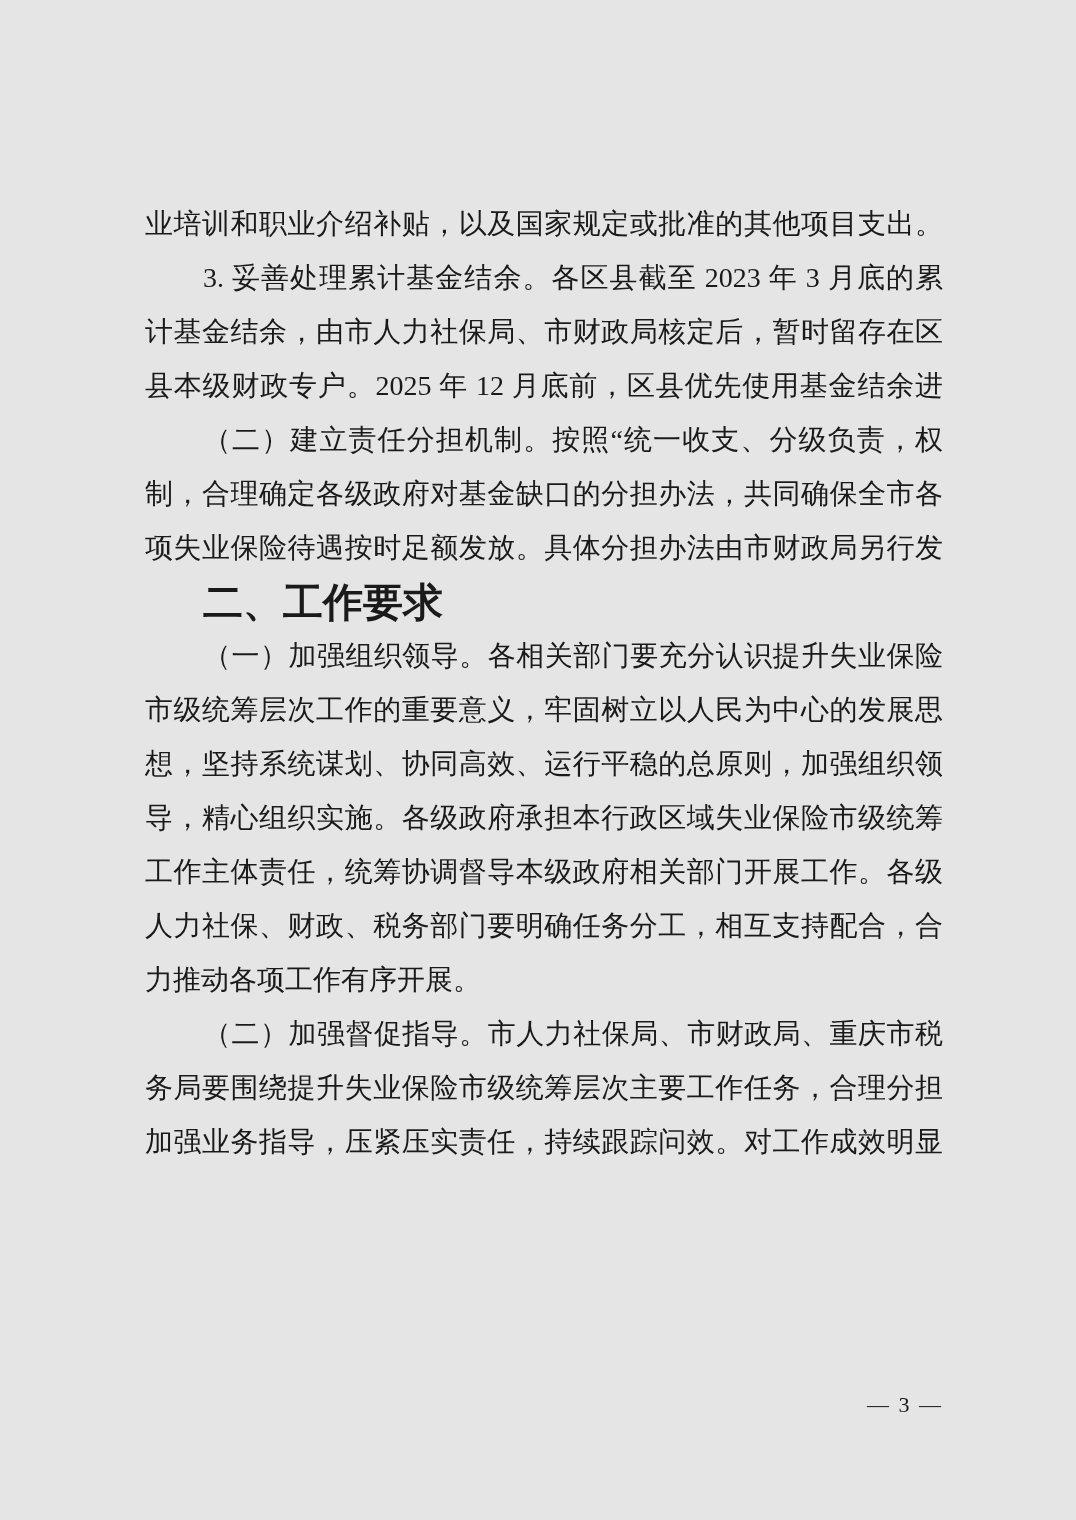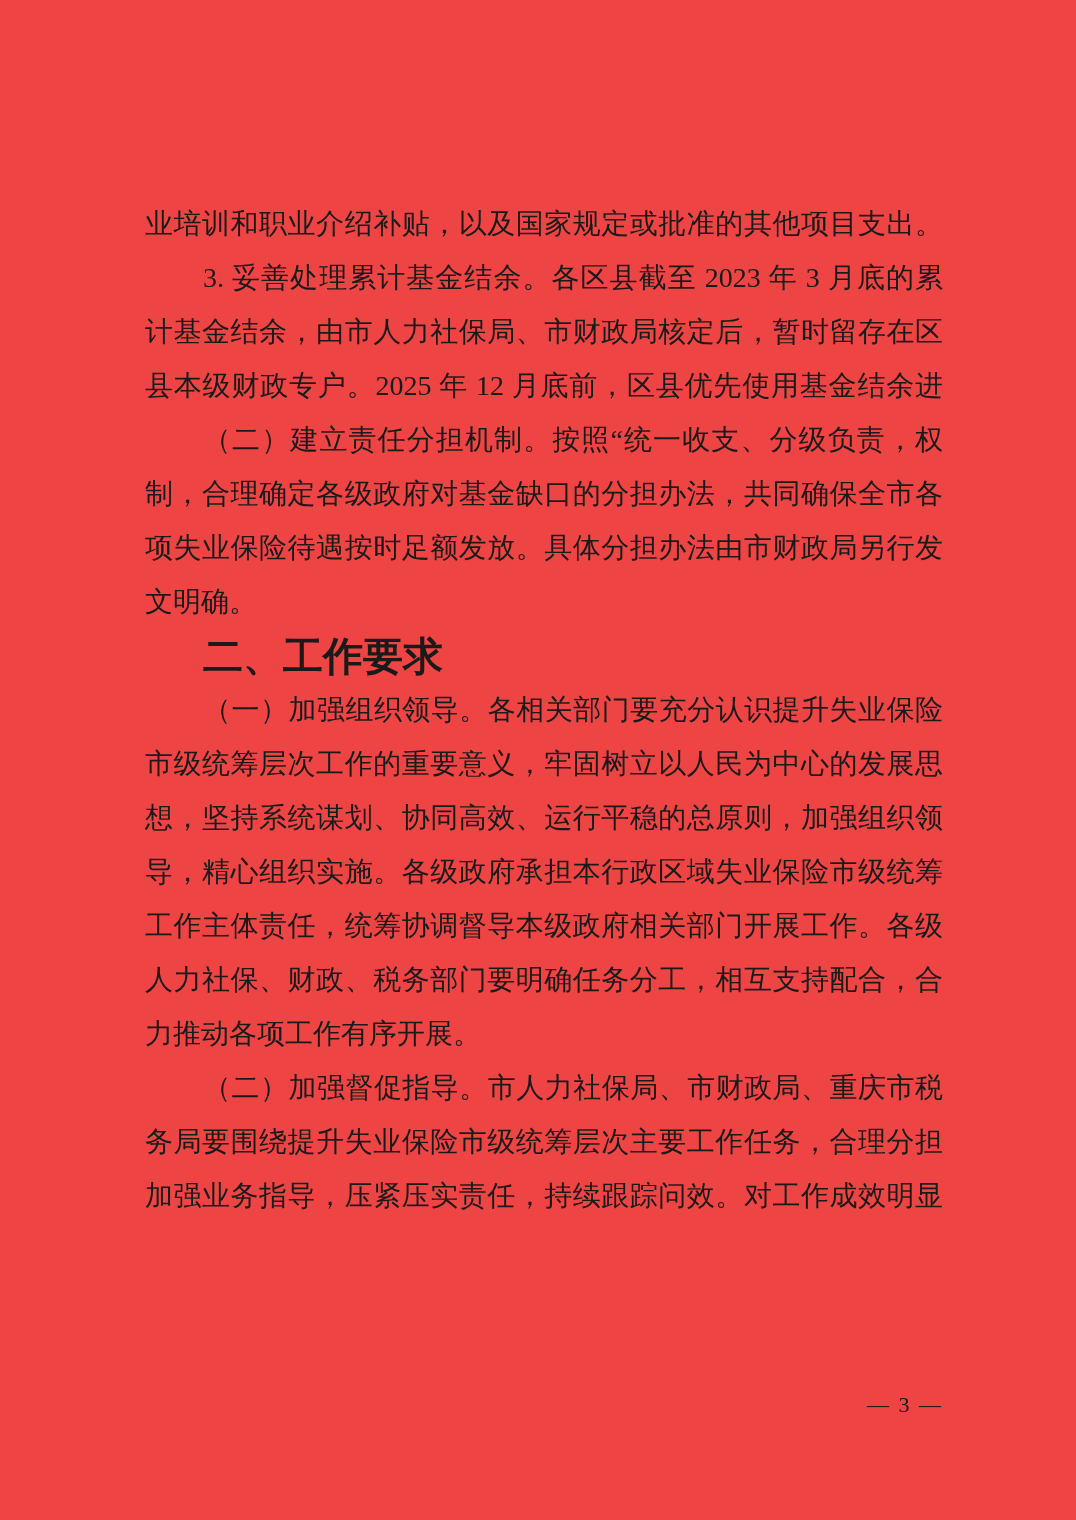--- a/index.html
+++ b/index.html
@@ -4,21 +4,21 @@
 <style>
   html, body {
     margin: 0;
     padding: 0;
     background: #ffffff;
   }
   .page {
     position: relative;
     width: 1076px;
     height: 1520px;
-    background: #ef4444;
+    background: #e5e5e5;
     overflow: hidden;
     font-family: "Liberation Serif", serif;
     color: #1a1a1a;
   }
   .content {
     position: absolute;
     left: 145px;
     top: 197px;
     width: 798px;
   }
@@ -71,21 +71,20 @@
     <div class="ln just"><span>县本级财政专户。2025 年 12 月底前，区县优先使用基金结余进</span></div>
 
 
     <div class="ln just indent"><span class="lbl">（二）建立责任分担机制。</span><span>按照“统一收支、分级负责，权</span></div>
 
 
     <div class="ln just"><span>制，合理确定各级政府对基金缺口的分担办法，共同确保全市各</span></div>
 
     <div class="ln just"><span>项失业保险待遇按时足额发放。具体分担办法由市财政局另行发</span></div>
 
-    <div class="ln"><span>文明确。</span></div>
 
     <div class="ln heading">二、工作要求</div>
 
     <div class="ln just indent"><span class="lbl">（一）加强组织领导。</span><span>各相关部门要充分认识提升失业保险</span></div>
 
     <div class="ln just"><span>市级统筹层次工作的重要意义，牢固树立以人民为中心的发展思</span></div>
 
     <div class="ln just"><span>想，坚持系统谋划、协同高效、运行平稳的总原则，加强组织领</span></div>
 
     <div class="ln just"><span>导，精心组织实施。各级政府承担本行政区域失业保险市级统筹</span></div>

